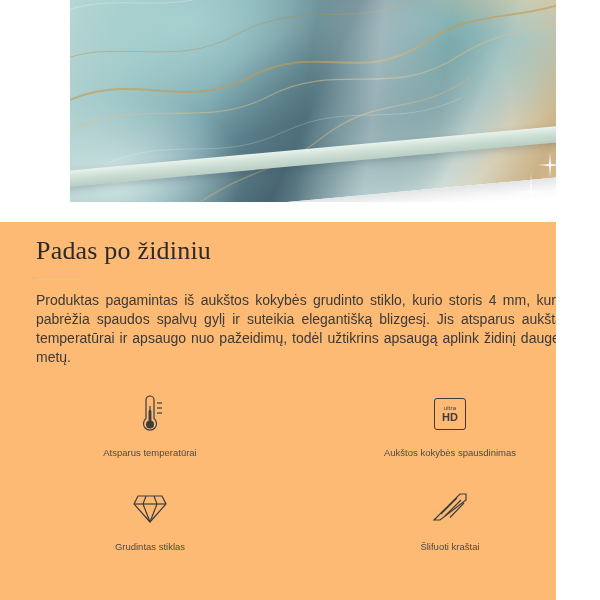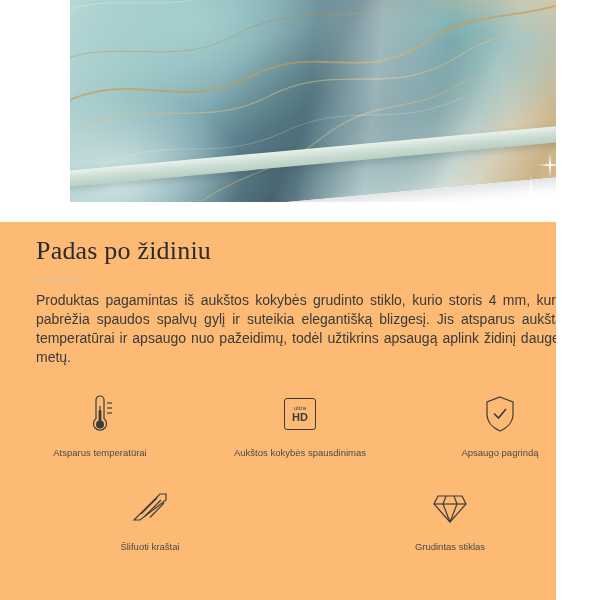--- a/index.html
+++ b/index.html
@@ -255,63 +255,52 @@
       <div class="feature">
         <div class="feature-icon">
           <div class="ultrahd-box">
             <span class="u1">ultra</span>
             <span class="u2">HD</span>
           </div>
         </div>
         <div class="feature-label">Aukštos kokybės spausdinimas</div>
       </div>
 
-      <div class="feature">
-        <div class="feature-icon">
-          <svg width="36" height="40" viewBox="0 0 36 40">
-            <g class="ico">
-              <path d="M18 3 L31 8 V20 C31 28 25 34 18 37 C11 34 5 28 5 20 V8 Z"></path>
-              <polyline points="12,19.5 16.5,24 24,15" stroke-width="1.6"></polyline>
-            </g>
-          </svg>
-        </div>
-        <div class="feature-label">Apsaugo pagrindą</div>
-      </div>
 
     </div>
 
     <div class="feature-row row2">
-
-      <div class="feature">
-        <div class="feature-icon">
-          <svg width="38" height="34" viewBox="0 0 38 34">
-            <g class="ico">
-              <path d="M3 29 L29 3 L35 3 L35 9 L9 29 Z" stroke-width="1.2"></path>
-              <line x1="14" y1="25" x2="30" y2="9"></line>
-              <line x1="19" y1="26.5" x2="33" y2="12"></line>
-              <line x1="10" y1="23" x2="26" y2="7"></line>
-            </g>
-          </svg>
-        </div>
-        <div class="feature-label">Šlifuoti kraštai</div>
-      </div>
 
       <div class="feature">
         <div class="feature-icon">
           <svg width="40" height="36" viewBox="0 0 40 36">
             <g class="ico">
               <path d="M8 6 H32 L36 14 L20 32 L4 14 Z"></path>
               <line x1="4" y1="14" x2="36" y2="14"></line>
               <line x1="13" y1="14" x2="16" y2="6"></line>
               <line x1="27" y1="14" x2="24" y2="6"></line>
               <line x1="13" y1="14" x2="20" y2="32"></line>
               <line x1="27" y1="14" x2="20" y2="32"></line>
             </g>
           </svg>
         </div>
         <div class="feature-label">Grudintas stiklas</div>
       </div>
 
+      <div class="feature">
+        <div class="feature-icon">
+          <svg width="38" height="34" viewBox="0 0 38 34">
+            <g class="ico">
+              <path d="M3 29 L29 3 L35 3 L35 9 L9 29 Z" stroke-width="1.2"></path>
+              <line x1="14" y1="25" x2="30" y2="9"></line>
+              <line x1="19" y1="26.5" x2="33" y2="12"></line>
+              <line x1="10" y1="23" x2="26" y2="7"></line>
+            </g>
+          </svg>
+        </div>
+        <div class="feature-label">Šlifuoti kraštai</div>
+      </div>
+
 
     </div>
   </div>
 
 </div>
 
 </body></html>

